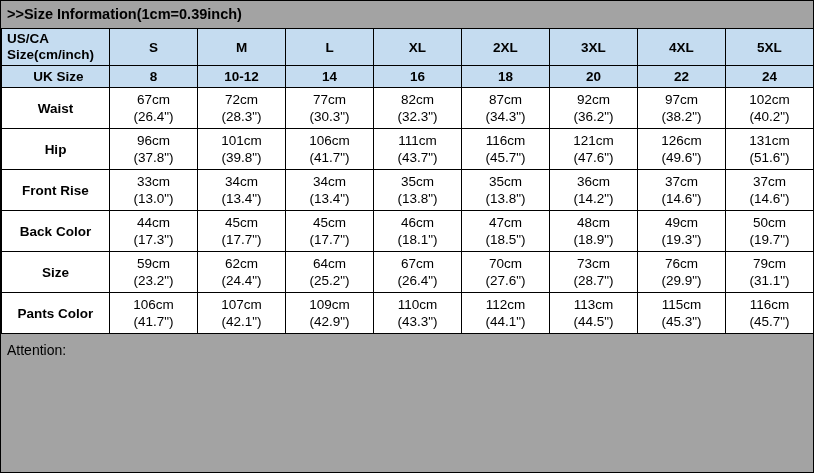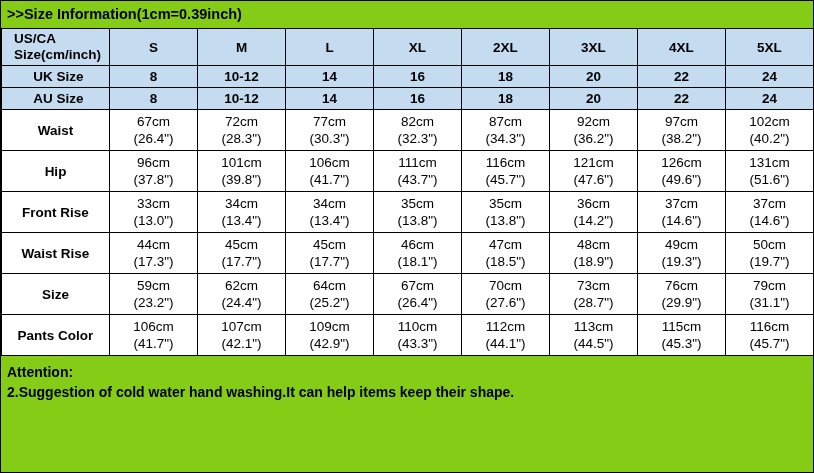--- a/index.html
+++ b/index.html
@@ -13,21 +13,21 @@
     font-family: "Liberation Sans", sans-serif;
     color: #000000;
     overflow: hidden;
   }
   .page {
     position: relative;
     width: 814px;
     height: 473px;
     box-sizing: border-box;
     border: 1px solid #000000;
-    background: #84cc16;
+    background: #a3a3a3;
   }
   .header {
     padding: 4px 6px 0 6px;
   }
   .header-line {
     font-size: 14.5px;
     font-weight: bold;
     line-height: 19px;
     white-space: nowrap;
   }
@@ -58,41 +58,41 @@
     font-weight: bold;
     height: 21px;
   }
   td.label-cell {
     text-align: left;
     padding-left: 5px;
     font-weight: bold;
   }
   tr.row-head td.label-cell {
     text-align: left;
-    padding-left: 12px;
+    padding-left: 5px;
     font-weight: bold;
     line-height: 16px;
   }
   tr.row-uk td.label-cell, tr.row-au td.label-cell {
     text-align: center;
     padding-left: 6px;
   }
   tr.row-data td {
     height: 40px;
     background: #ffffff;
   }
   .cm-line { display: block; line-height: 17px; }
   .in-line { display: block; line-height: 17px; }
 
   .attention {
     padding: 6px 6px 0 6px;
     font-size: 14px;
     line-height: 20px;
   }
-  .attention div { white-space: normal; font-weight: bold; }
+  .attention div { white-space: normal; }
 </style>
 </head>
 <body>
 
 <div class="page">
 
   <div class="header">
     <div class="header-line">&gt;&gt;Size Information(1cm=0.39inch)</div>
   </div>
 
@@ -124,31 +124,20 @@
           <td class="label-cell">UK Size</td>
           <td>8</td>
           <td>10-12</td>
           <td>14</td>
           <td>16</td>
           <td>18</td>
           <td>20</td>
           <td>22</td>
           <td>24</td>
         </tr>
-        <tr class="row-au">
-          <td class="label-cell">AU Size</td>
-          <td>8</td>
-          <td>10-12</td>
-          <td>14</td>
-          <td>16</td>
-          <td>18</td>
-          <td>20</td>
-          <td>22</td>
-          <td>24</td>
-        </tr>
         <tr class="row-data">
           <td class="label-cell">Waist</td>
           <td>
             <span class="cm-line">67cm</span>
             <span class="in-line">(26.4")</span>
           </td>
           <td>
             <span class="cm-line">72cm</span>
             <span class="in-line">(28.3")</span>
           </td>
@@ -241,21 +230,21 @@
           <td>
             <span class="cm-line">37cm</span>
             <span class="in-line">(14.6")</span>
           </td>
           <td>
             <span class="cm-line">37cm</span>
             <span class="in-line">(14.6")</span>
           </td>
         </tr>
         <tr class="row-data">
-          <td class="label-cell">Waist Rise</td>
+          <td class="label-cell">Back Color</td>
           <td>
             <span class="cm-line">44cm</span>
             <span class="in-line">(17.3")</span>
           </td>
           <td>
             <span class="cm-line">45cm</span>
             <span class="in-line">(17.7")</span>
           </td>
           <td>
             <span class="cm-line">45cm</span>
@@ -350,16 +339,15 @@
           <td>
             <span class="cm-line">116cm</span>
             <span class="in-line">(45.7")</span>
           </td>
         </tr>
       </tbody>
   </table>
 
   <div class="attention">
     <div>Attention:</div>
-    <div>2.Suggestion of cold water hand washing.It can help items keep their shape.</div>
   </div>
 
 </div>
 
 </body></html>

